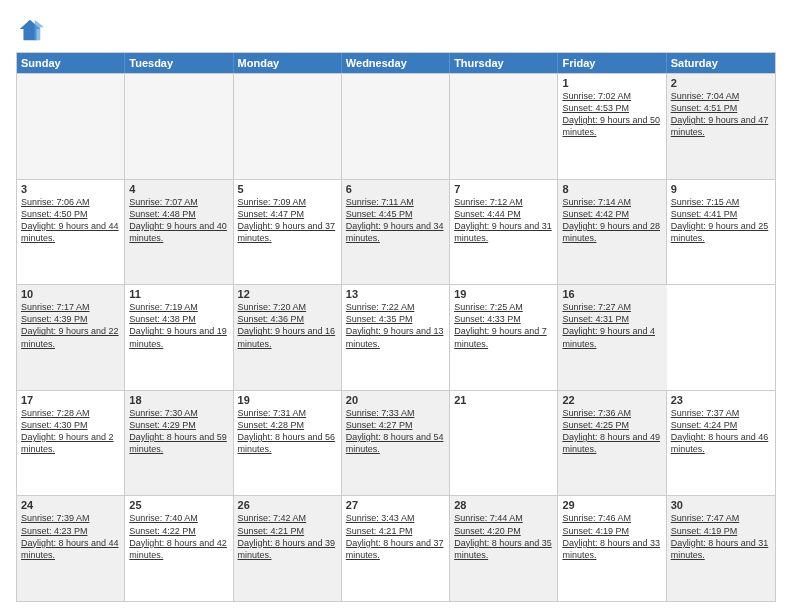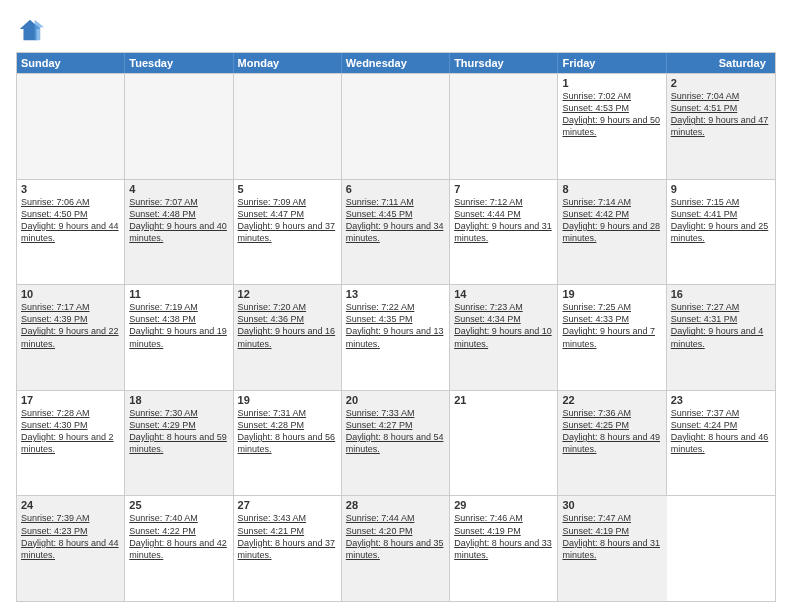--- a/index.html
+++ b/index.html
@@ -72,21 +72,21 @@
       background: #3a7abf;
     }
     .cal-header-cell {
       color: #fff;
       font-size: 11px;
       font-weight: bold;
       padding: 4px 4px;
       text-align: left;
       border-right: 1px solid #5590cc;
     }
-    .cal-header-cell:last-child { border-right: none; margin-left: 48px; }
+    .cal-header-cell:last-child { border-right: none; }
     .cal-body {
       flex: 1;
       display: flex;
       flex-direction: column;
     }
     .cal-row {
       display: grid;
       grid-template-columns: repeat(7, 1fr);
       flex: 1;
       border-top: 1px solid #ccc;
@@ -242,27 +242,20 @@
 Daylight: 9 hours
 and 16 minutes.</div>
           </div>
           <div class="cal-cell">
             <span class="day-num">13</span>
             <div class="day-info">Sunrise: 7:22 AM
 Sunset: 4:35 PM
 Daylight: 9 hours
 and 13 minutes.</div>
           </div>
-          <div class="cal-cell shaded">
-            <span class="day-num">14</span>
-            <div class="day-info">Sunrise: 7:23 AM
-Sunset: 4:34 PM
-Daylight: 9 hours
-and 10 minutes.</div>
-          </div>
           <div class="cal-cell">
             <span class="day-num">19</span>
             <div class="day-info">Sunrise: 7:25 AM
 Sunset: 4:33 PM
 Daylight: 9 hours
 and 7 minutes.</div>
           </div>
           <div class="cal-cell shaded">
             <span class="day-num">16</span>
             <div class="day-info">Sunrise: 7:27 AM
@@ -325,20 +318,27 @@
 Sunset: 4:23 PM
 Daylight: 8 hours
 and 44 minutes.</div>
           </div>
           <div class="cal-cell">
             <span class="day-num">25</span>
             <div class="day-info">Sunrise: 7:40 AM
 Sunset: 4:22 PM
 Daylight: 8 hours
 and 42 minutes.</div>
+          </div>
+          <div class="cal-cell shaded">
+            <span class="day-num">26</span>
+            <div class="day-info">Sunrise: 7:42 AM
+Sunset: 4:21 PM
+Daylight: 8 hours
+and 39 minutes.</div>
           </div>
           <div class="cal-cell">
             <span class="day-num">27</span>
             <div class="day-info">Sunrise: 3:43 AM
 Sunset: 4:21 PM
 Daylight: 8 hours
 and 37 minutes.</div>
           </div>
           <div class="cal-cell shaded">
             <span class="day-num">28</span>

